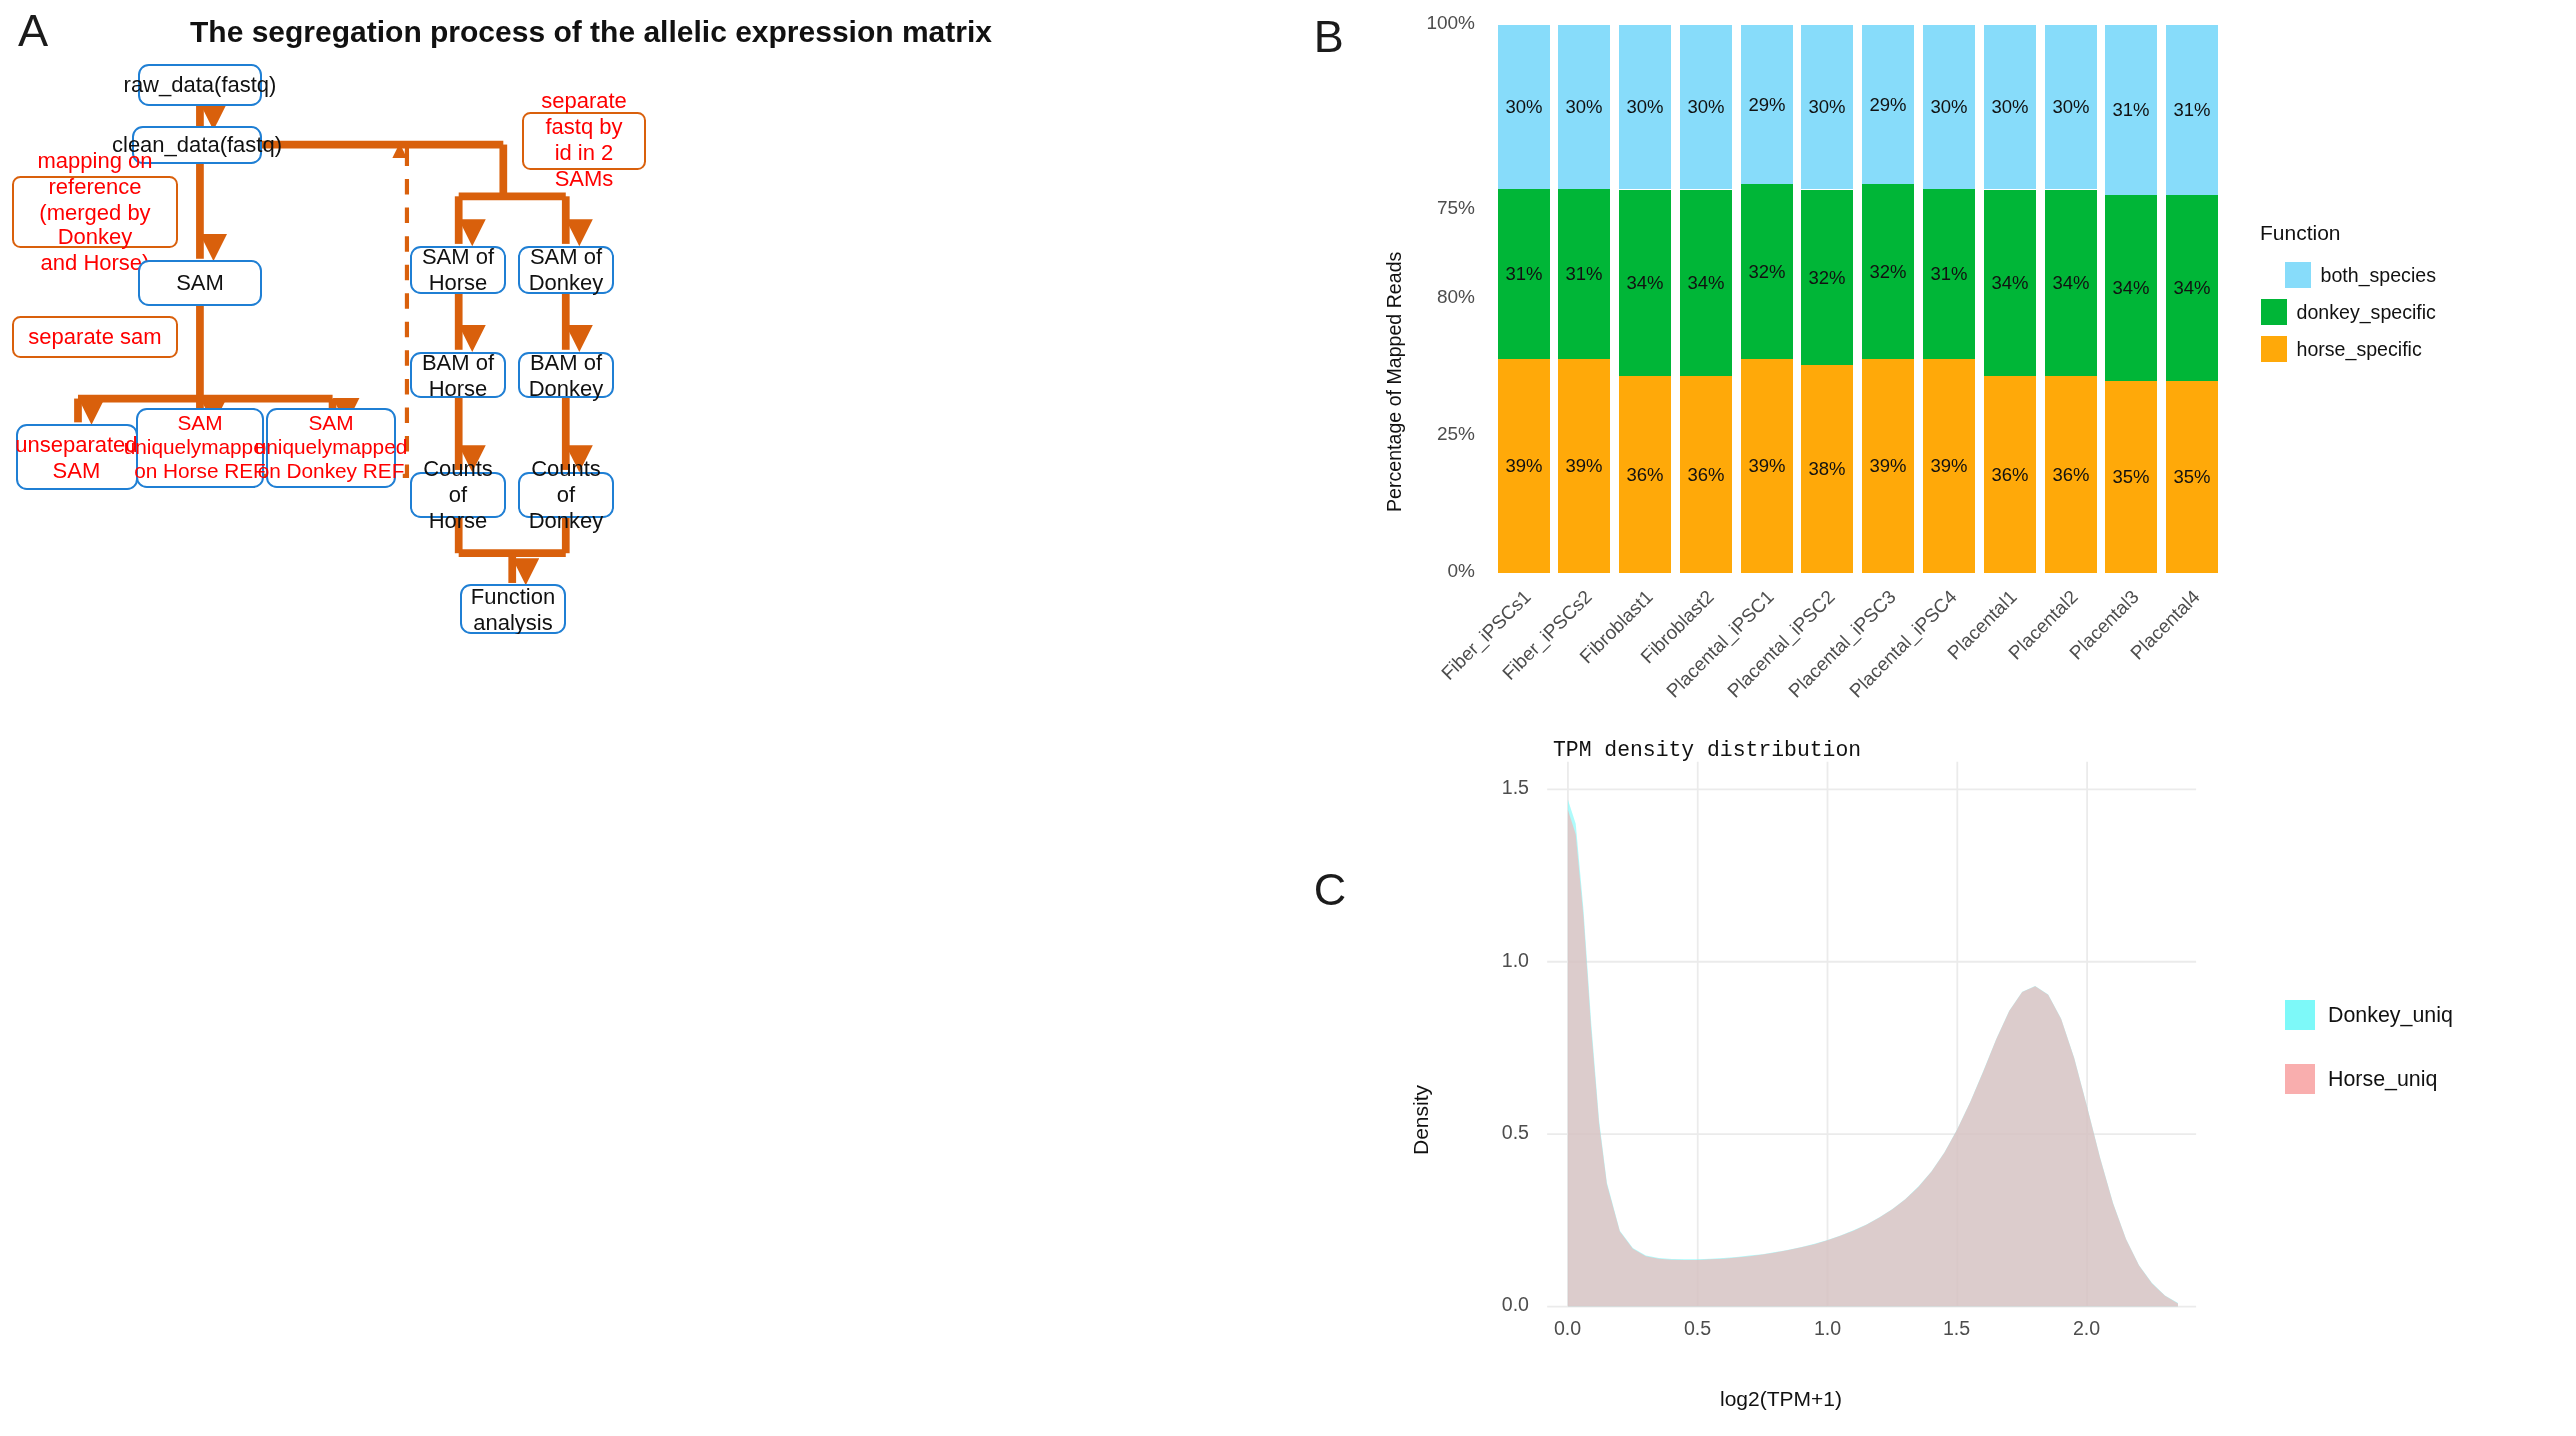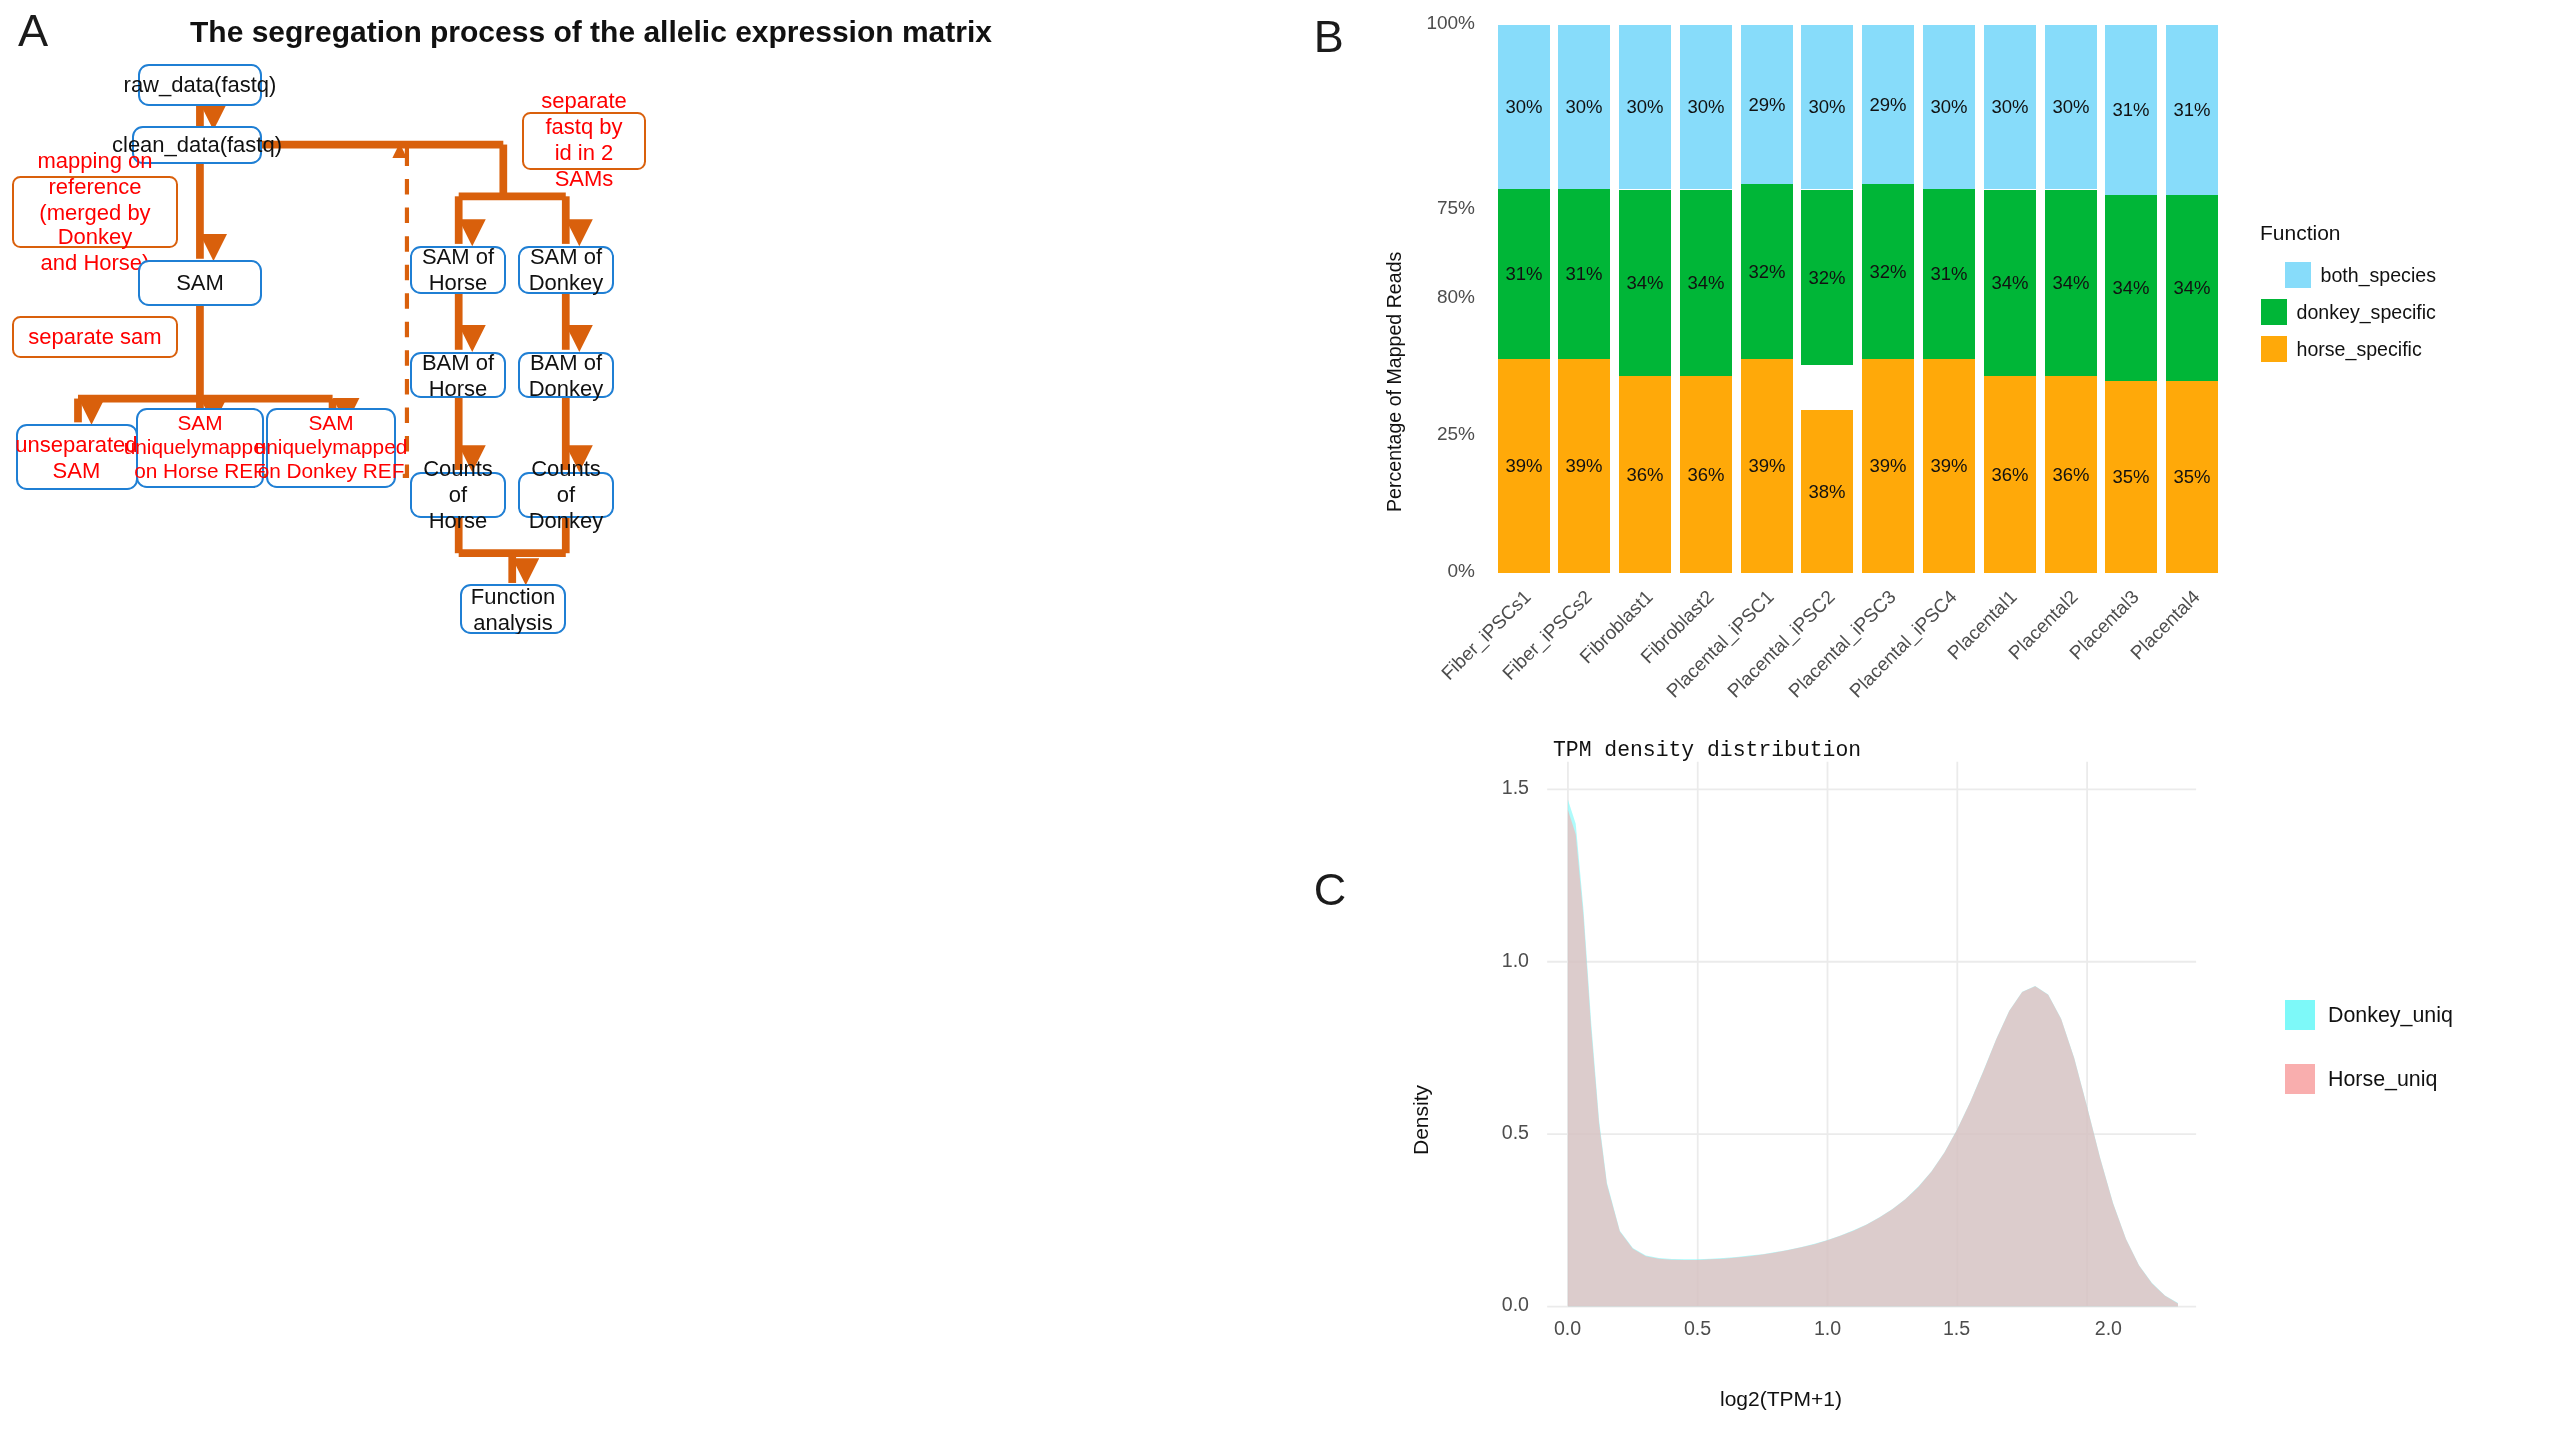--- a/index.html
+++ b/index.html
@@ -198,21 +198,21 @@
             <span>39%</span>
           </div>
           <div class="seg" style="background: rgb(0, 182, 55); height: 175px; bottom: 214px; top: auto;">
             <span>32%</span>
           </div>
           <div class="seg" style="background: rgb(135, 220, 250); height: 159px; bottom: 389px; top: auto;">
             <span>29%</span>
           </div>
         </div>
         <div class="bar-col" style="left: 492px; width: 52px; bottom: auto; top: 25px; height: 548px;">
-          <div class="seg" style="background: rgb(255, 169, 9); height: 163px; bottom: 0px; top: auto;">
+          <div class="seg" style="background: rgb(255, 169, 9); height: 208px; bottom: 0px; top: auto;">
             <span>38%</span>
           </div>
           <div class="seg" style="background: rgb(0, 182, 55); height: 175px; bottom: 208px; top: auto;">
             <span>32%</span>
           </div>
           <div class="seg" style="background: rgb(135, 220, 250); height: 164px; bottom: 384px; top: auto;">
             <span>30%</span>
           </div>
         </div>
         <div class="bar-col" style="left: 553px; width: 52px; bottom: auto; top: 25px; height: 548px;">
@@ -336,21 +336,21 @@
         <div class="c-ytick" style="left: 149px; top: 567px;">0.0</div>
         <div class="c-ytick" style="left: 149px; top: 395px;">0.5</div>
         <div class="c-ytick" style="left: 149px; top: 223px;">1.0</div>
         <div class="c-ytick" style="left: 149px; top: 50px;">1.5</div>
       </div>
     <div id="c-xticks">
         <div class="c-xtick" style="left: 223px; top: 591px;">0.0</div>
         <div class="c-xtick" style="left: 353px; top: 591px;">0.5</div>
         <div class="c-xtick" style="left: 483px; top: 591px;">1.0</div>
         <div class="c-xtick" style="left: 612px; top: 591px;">1.5</div>
-        <div class="c-xtick" style="left: 742px; top: 591px; text-align: right;">2.0</div>
+        <div class="c-xtick" style="left: 742px; top: 591px;">2.0</div>
       </div>
     <div id="c-legend">
         <div class="c-legend-row" style="left: 976px; top: 274px;">
           <span class="c-swatch" style="background: rgb(125, 249, 249);"></span>
           <span>Donkey_uniq</span>
         </div>
         <div class="c-legend-row" style="left: 976px; top: 338px;">
           <span class="c-swatch" style="background: rgb(249, 174, 174);"></span>
           <span>Horse_uniq</span>
         </div>

